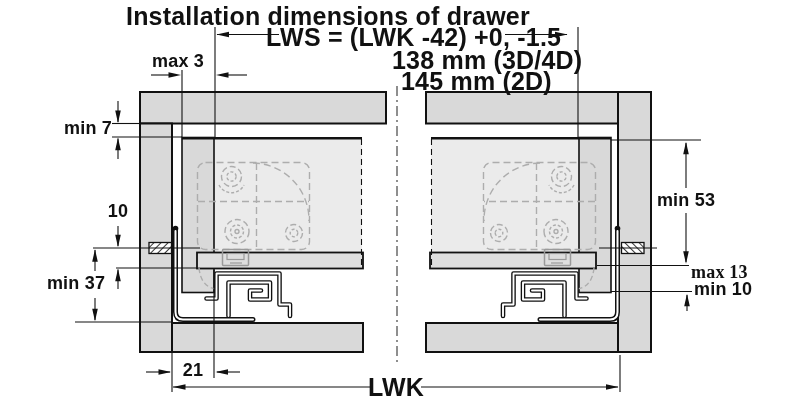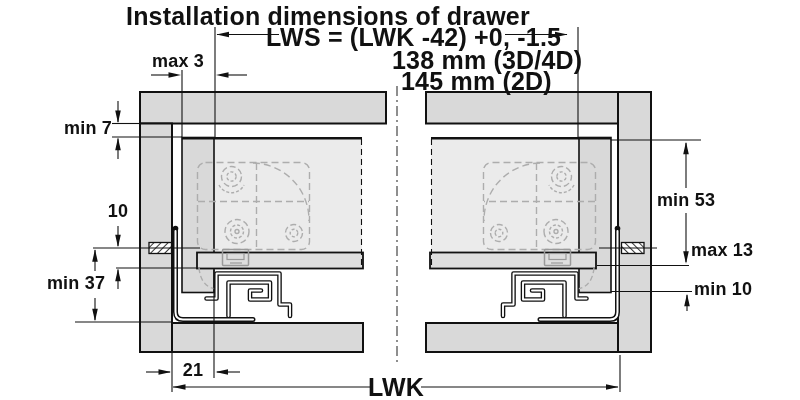--- a/index.html
+++ b/index.html
@@ -161,15 +161,15 @@
   <div class="lbl f19" style="left:392px;top:47px;">138 mm (3D/4D)</div>
   <div class="lbl f19" style="left:401px;top:68px;">145 mm (2D)</div>
 
   <div class="lbl f18 ctr" style="left:143px;top:52px;width:70px;">max 3</div>
   <div class="lbl f18 rgt" style="left:60px;top:119px;width:52px;">min 7</div>
   <div class="lbl f18 ctr" style="left:100px;top:202px;width:36px;">10</div>
   <div class="lbl f18 ctr" style="left:44px;top:274px;width:64px;">min 37</div>
   <div class="lbl f18 ctr" style="left:175px;top:361px;width:36px;">21</div>
   <div class="lbl f19 ctr" style="left:366px;top:374px;width:60px;">LWK</div>
   <div class="lbl f18 ctr" style="left:655px;top:191px;width:62px;">min 53</div>
-  <div class="lbl f18" style="left:691px;top:241px;">max 13</div>
+  <div class="lbl f18" style="left:691px;top:263px;font-family:Liberation Serif, serif;">max 13</div>
   <div class="lbl f18" style="left:694px;top:280px;">min 10</div>
 </div>
 
 </body></html>

